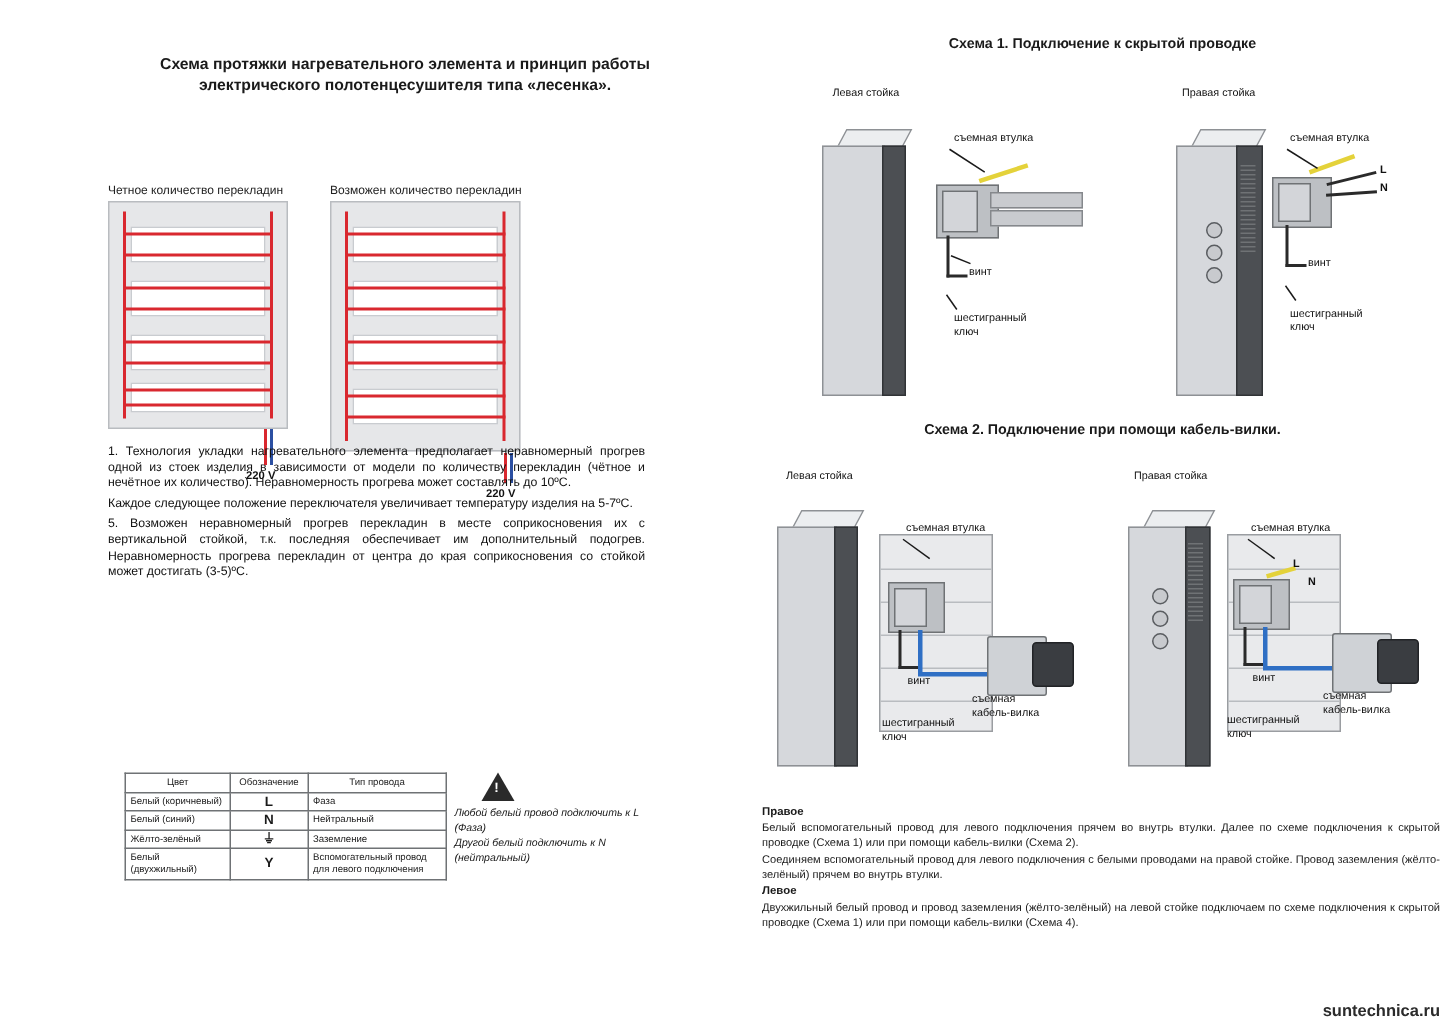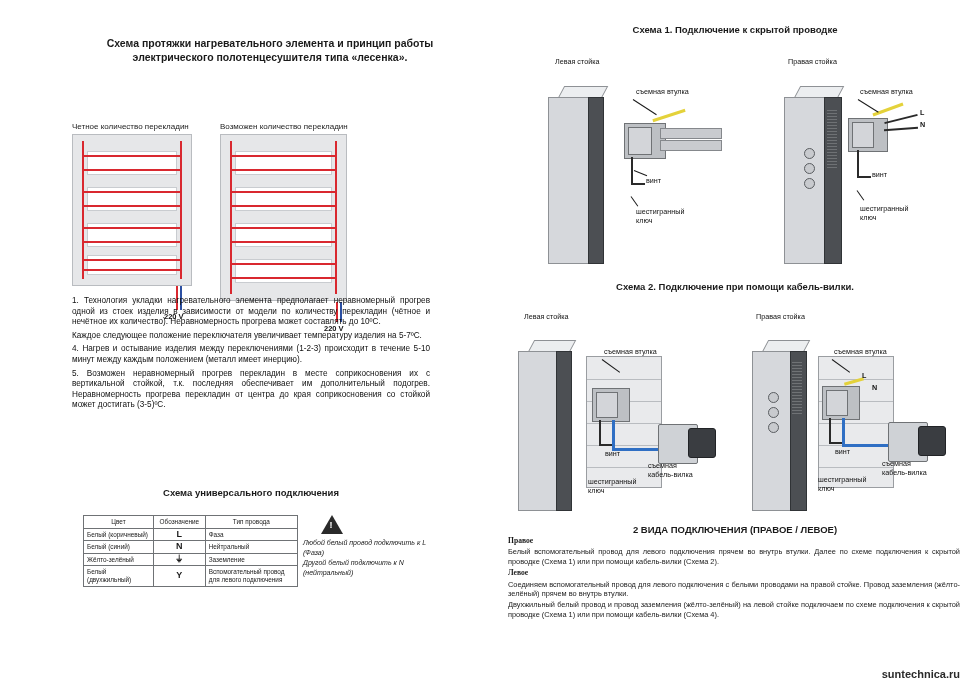--- a/index.html
+++ b/index.html
@@ -124,21 +124,21 @@
   .socket{position:absolute;background:#cfd2d6;border:1px solid #6f7275;border-radius:2px;}
   .plug{position:absolute;background:#3a3d41;border:1px solid #212326;border-radius:3px;}
   .vents{position:absolute;}
   .vents i{display:block;height:1px;background:#6f7275;margin-bottom:2px;}
   .knobs{position:absolute;}
   .knobs i{display:block;width:9px;height:9px;border:1px solid #5a5d61;border-radius:50%;margin-bottom:4px;background:#c8cace;}
 
   .bottom-text{
     position:absolute;left:8px;top:536px;width:452px;font-size:7.4px;line-height:9.4px;text-align:justify;
   }
-  .bottom-text b{font-size:7.6px;font-family:Liberation Serif, serif;}
+  .bottom-text b{font-size:7.6px;}
   .bottom-text p{margin:0 0 2px 0;}
 
   .footer{
     position:absolute;right:10px;bottom:6px;font-size:11px;color:#2b2b2b;font-weight:bold;
   }
 </style>
 </head>
 <body>
 
 <div class="page">
@@ -196,25 +196,23 @@
         </div>
         <div class="lead" style="left:116px;top:180px;height:20px;"></div>
         <div class="lead-blue" style="left:120px;top:180px;height:20px;"></div>
         <div class="volt" style="left:104px;top:202px;">220 V</div>
       </div>
     </div>
 
     <div class="text-block">
       <p>1.    Технология укладки нагревательного элемента предполагает неравномерный прогрев одной из стоек изделия в зависимости от модели по количеству перекладин (чётное и нечётное их количество). Неравномерность прогрева может составлять до 10ºС.</p>
       <p>Каждое следующее положение переключателя увеличивает температуру изделия на 5-7ºС.</p>
-      <p>4.    Нагрев и остывание изделия между переключениями (1-2-3) происходит в течение 5-10 минут между каждым положением (металл имеет инерцию).</p>
       <p>5.    Возможен неравномерный прогрев перекладин в месте соприкосновения их с вертикальной стойкой, т.к. последняя обеспечивает им дополнительный подогрев. Неравномерность прогрева перекладин от центра до края соприкосновения со стойкой может достигать (3-5)ºС.</p>
     </div>
 
-    <div class="uni-title">Схема универсального подключения</div>
 
     <table class="wiring">
       <tbody>
           <tr>
         <th>Цвет</th>
         <th>Обозначение</th>
         <th>Тип провода</th>
       </tr>
       <tr>
         <td class="c1">Белый (коричневый)</td>
@@ -414,25 +412,24 @@
       <div class="hexkey" style="left:329px;top:418px;width:2px;height:26px;"></div>
       <div class="hexkey" style="left:329px;top:442px;width:13px;height:2px;"></div>
 
       <div class="lbl" style="left:334px;top:348px;">съемная втулка</div>
       <div class="leader" style="left:332px;top:359px;width:22px;transform:rotate(36deg);"></div>
       <div class="lbl" style="left:335px;top:448px;">винт</div>
       <div class="lbl" style="left:318px;top:476px;width:52px;">шестигранный ключ</div>
       <div class="lbl" style="left:382px;top:460px;width:52px;">съемная кабель-вилка</div>
     </div>
 
-    <div class="r-title conn-title">2 ВИДА ПОДКЛЮЧЕНИЯ (ПРАВОЕ / ЛЕВОЕ)</div>
 
     <div class="bottom-text">
       <p><b>Правое</b></p>
       <p>Белый вспомогательный провод для левого подключения прячем во внутрь втулки. Далее по схеме подключения к скрытой проводке (Схема 1) или при помощи кабель-вилки (Схема 2).</p>
+      <p>Соединяем вспомогательный провод для левого подключения с белыми проводами на правой стойке. Провод заземления (жёлто-зелёный) прячем во внутрь втулки.</p>
       <p><b>Левое</b></p>
-      <p>Соединяем вспомогательный провод для левого подключения с белыми проводами на правой стойке. Провод заземления (жёлто-зелёный) прячем во внутрь втулки.</p>
       <p>Двухжильный белый провод и провод заземления (жёлто-зелёный) на левой стойке подключаем по схеме подключения к скрытой проводке (Схема 1) или при помощи кабель-вилки (Схема 4).</p>
     </div>
   </div>
 
   <div class="footer">suntechnica.ru</div>
 </div>
 
 </body></html>

